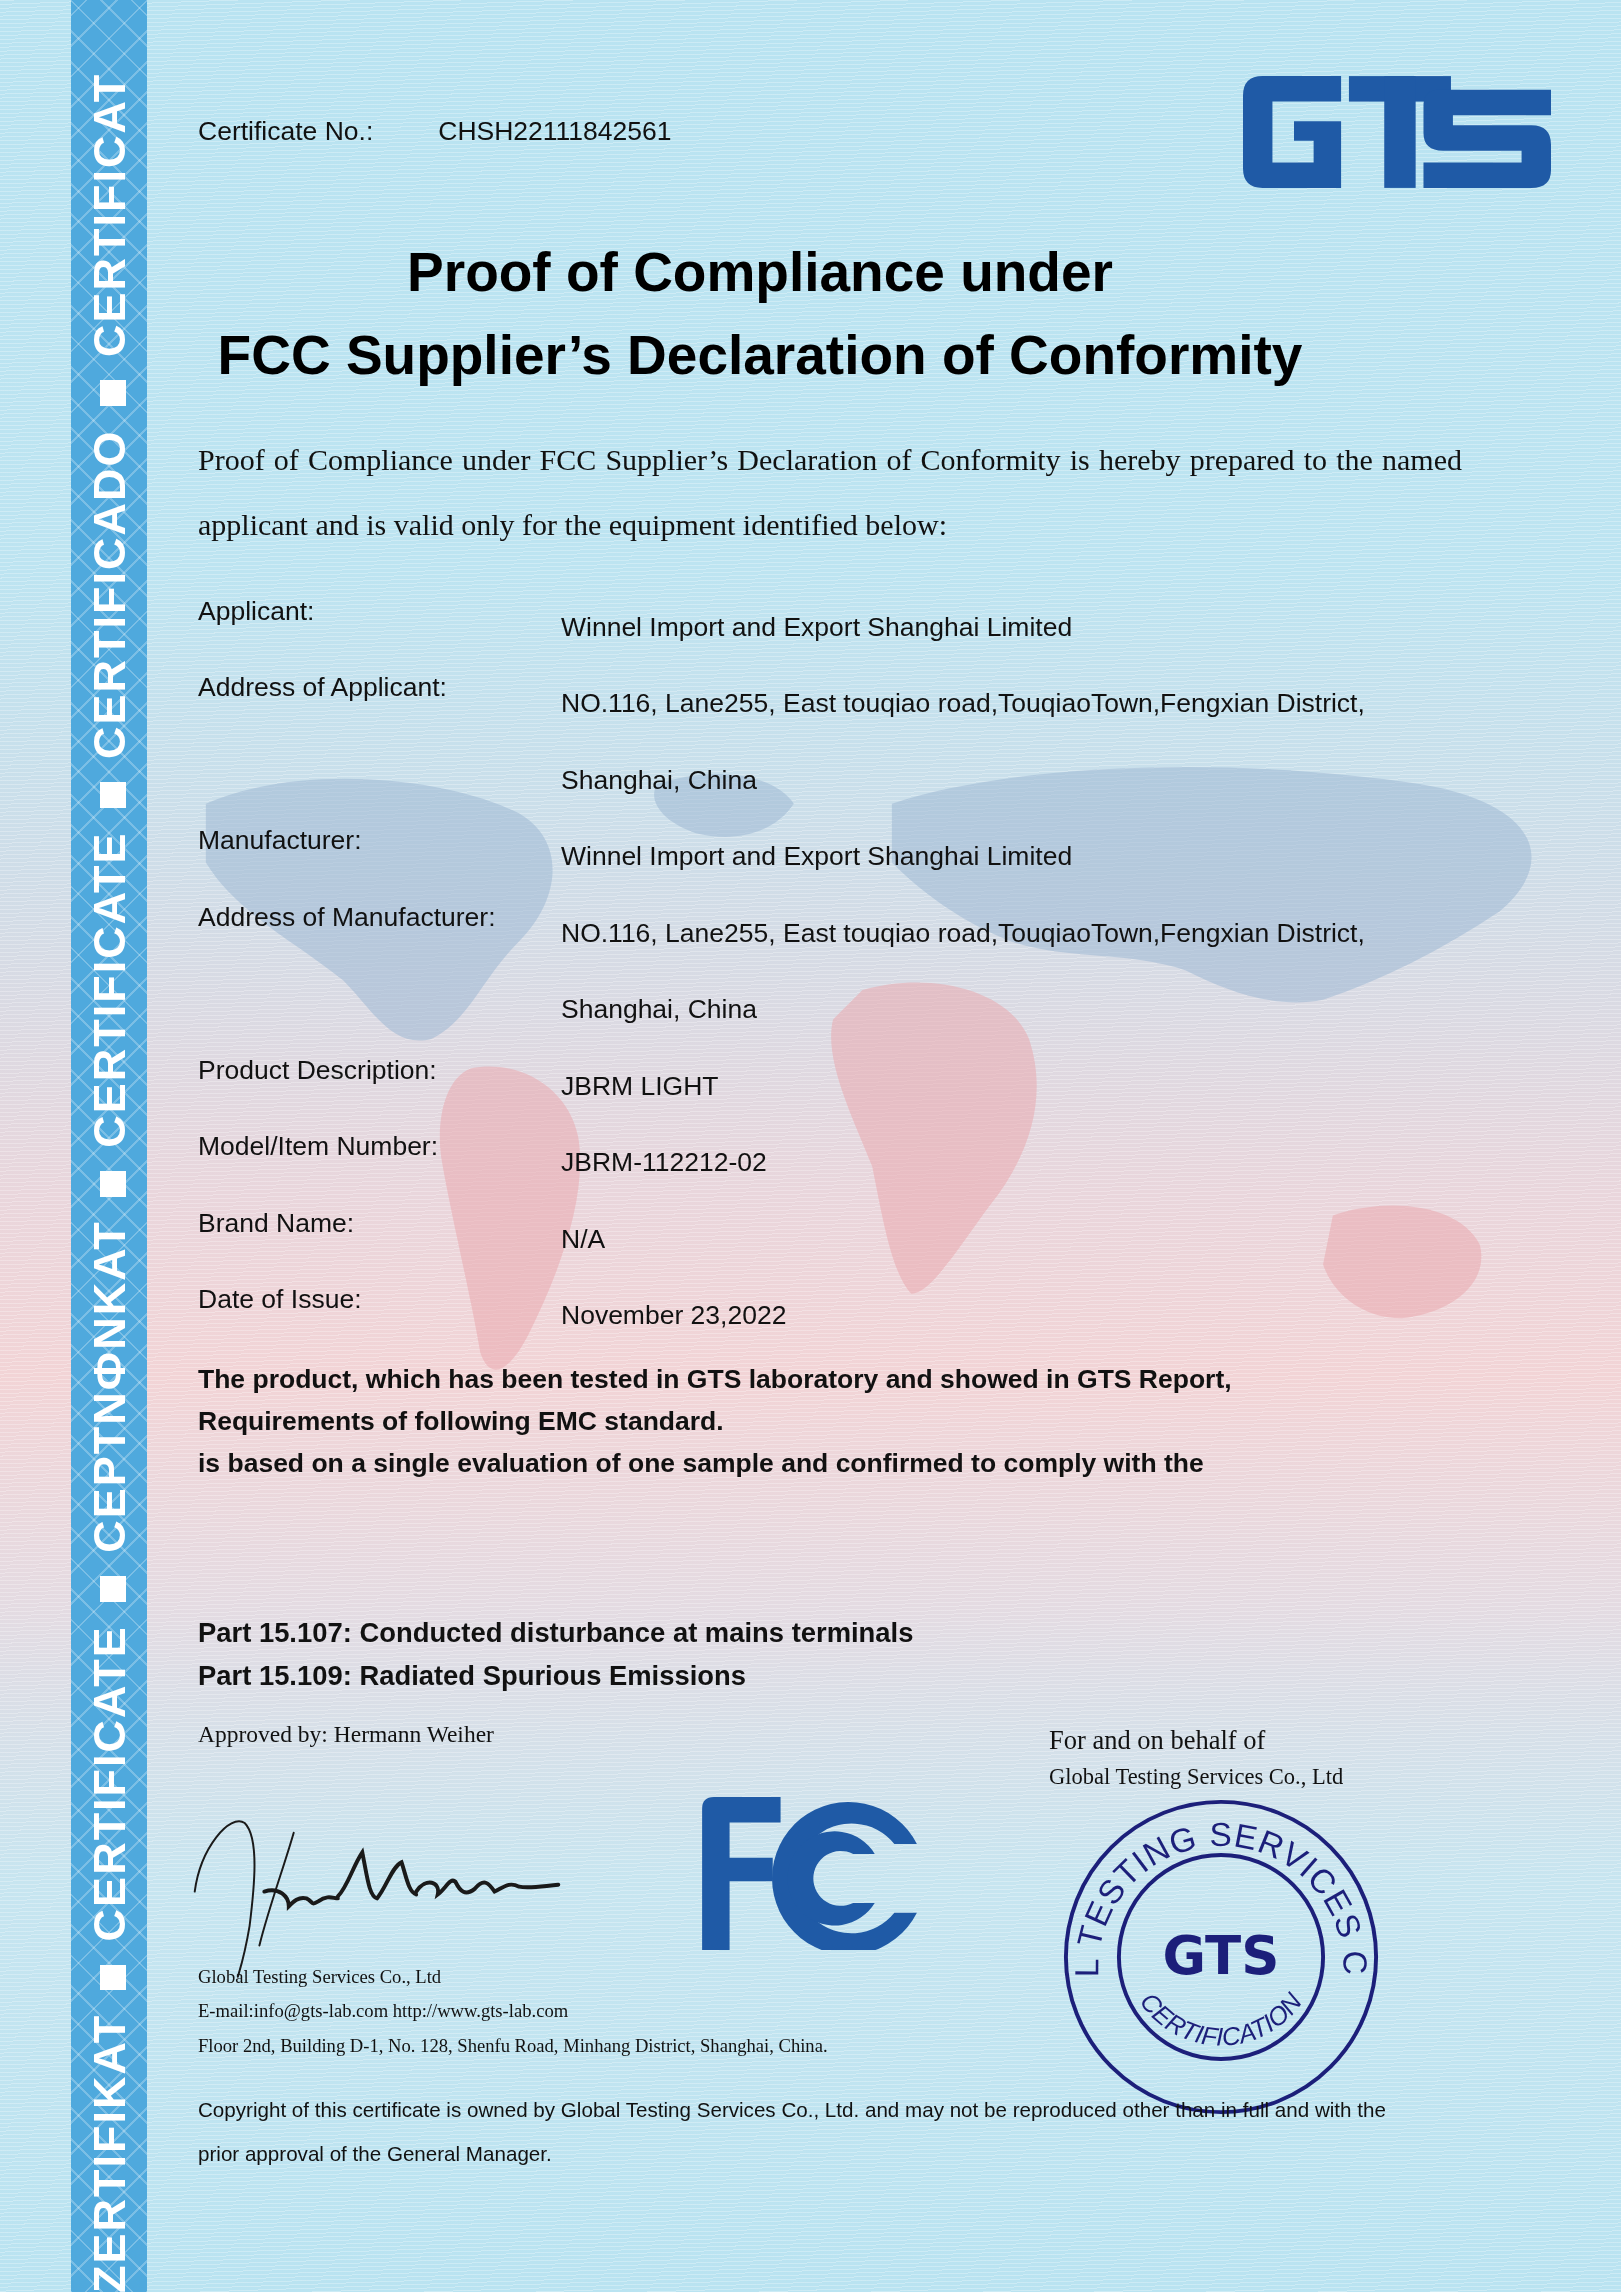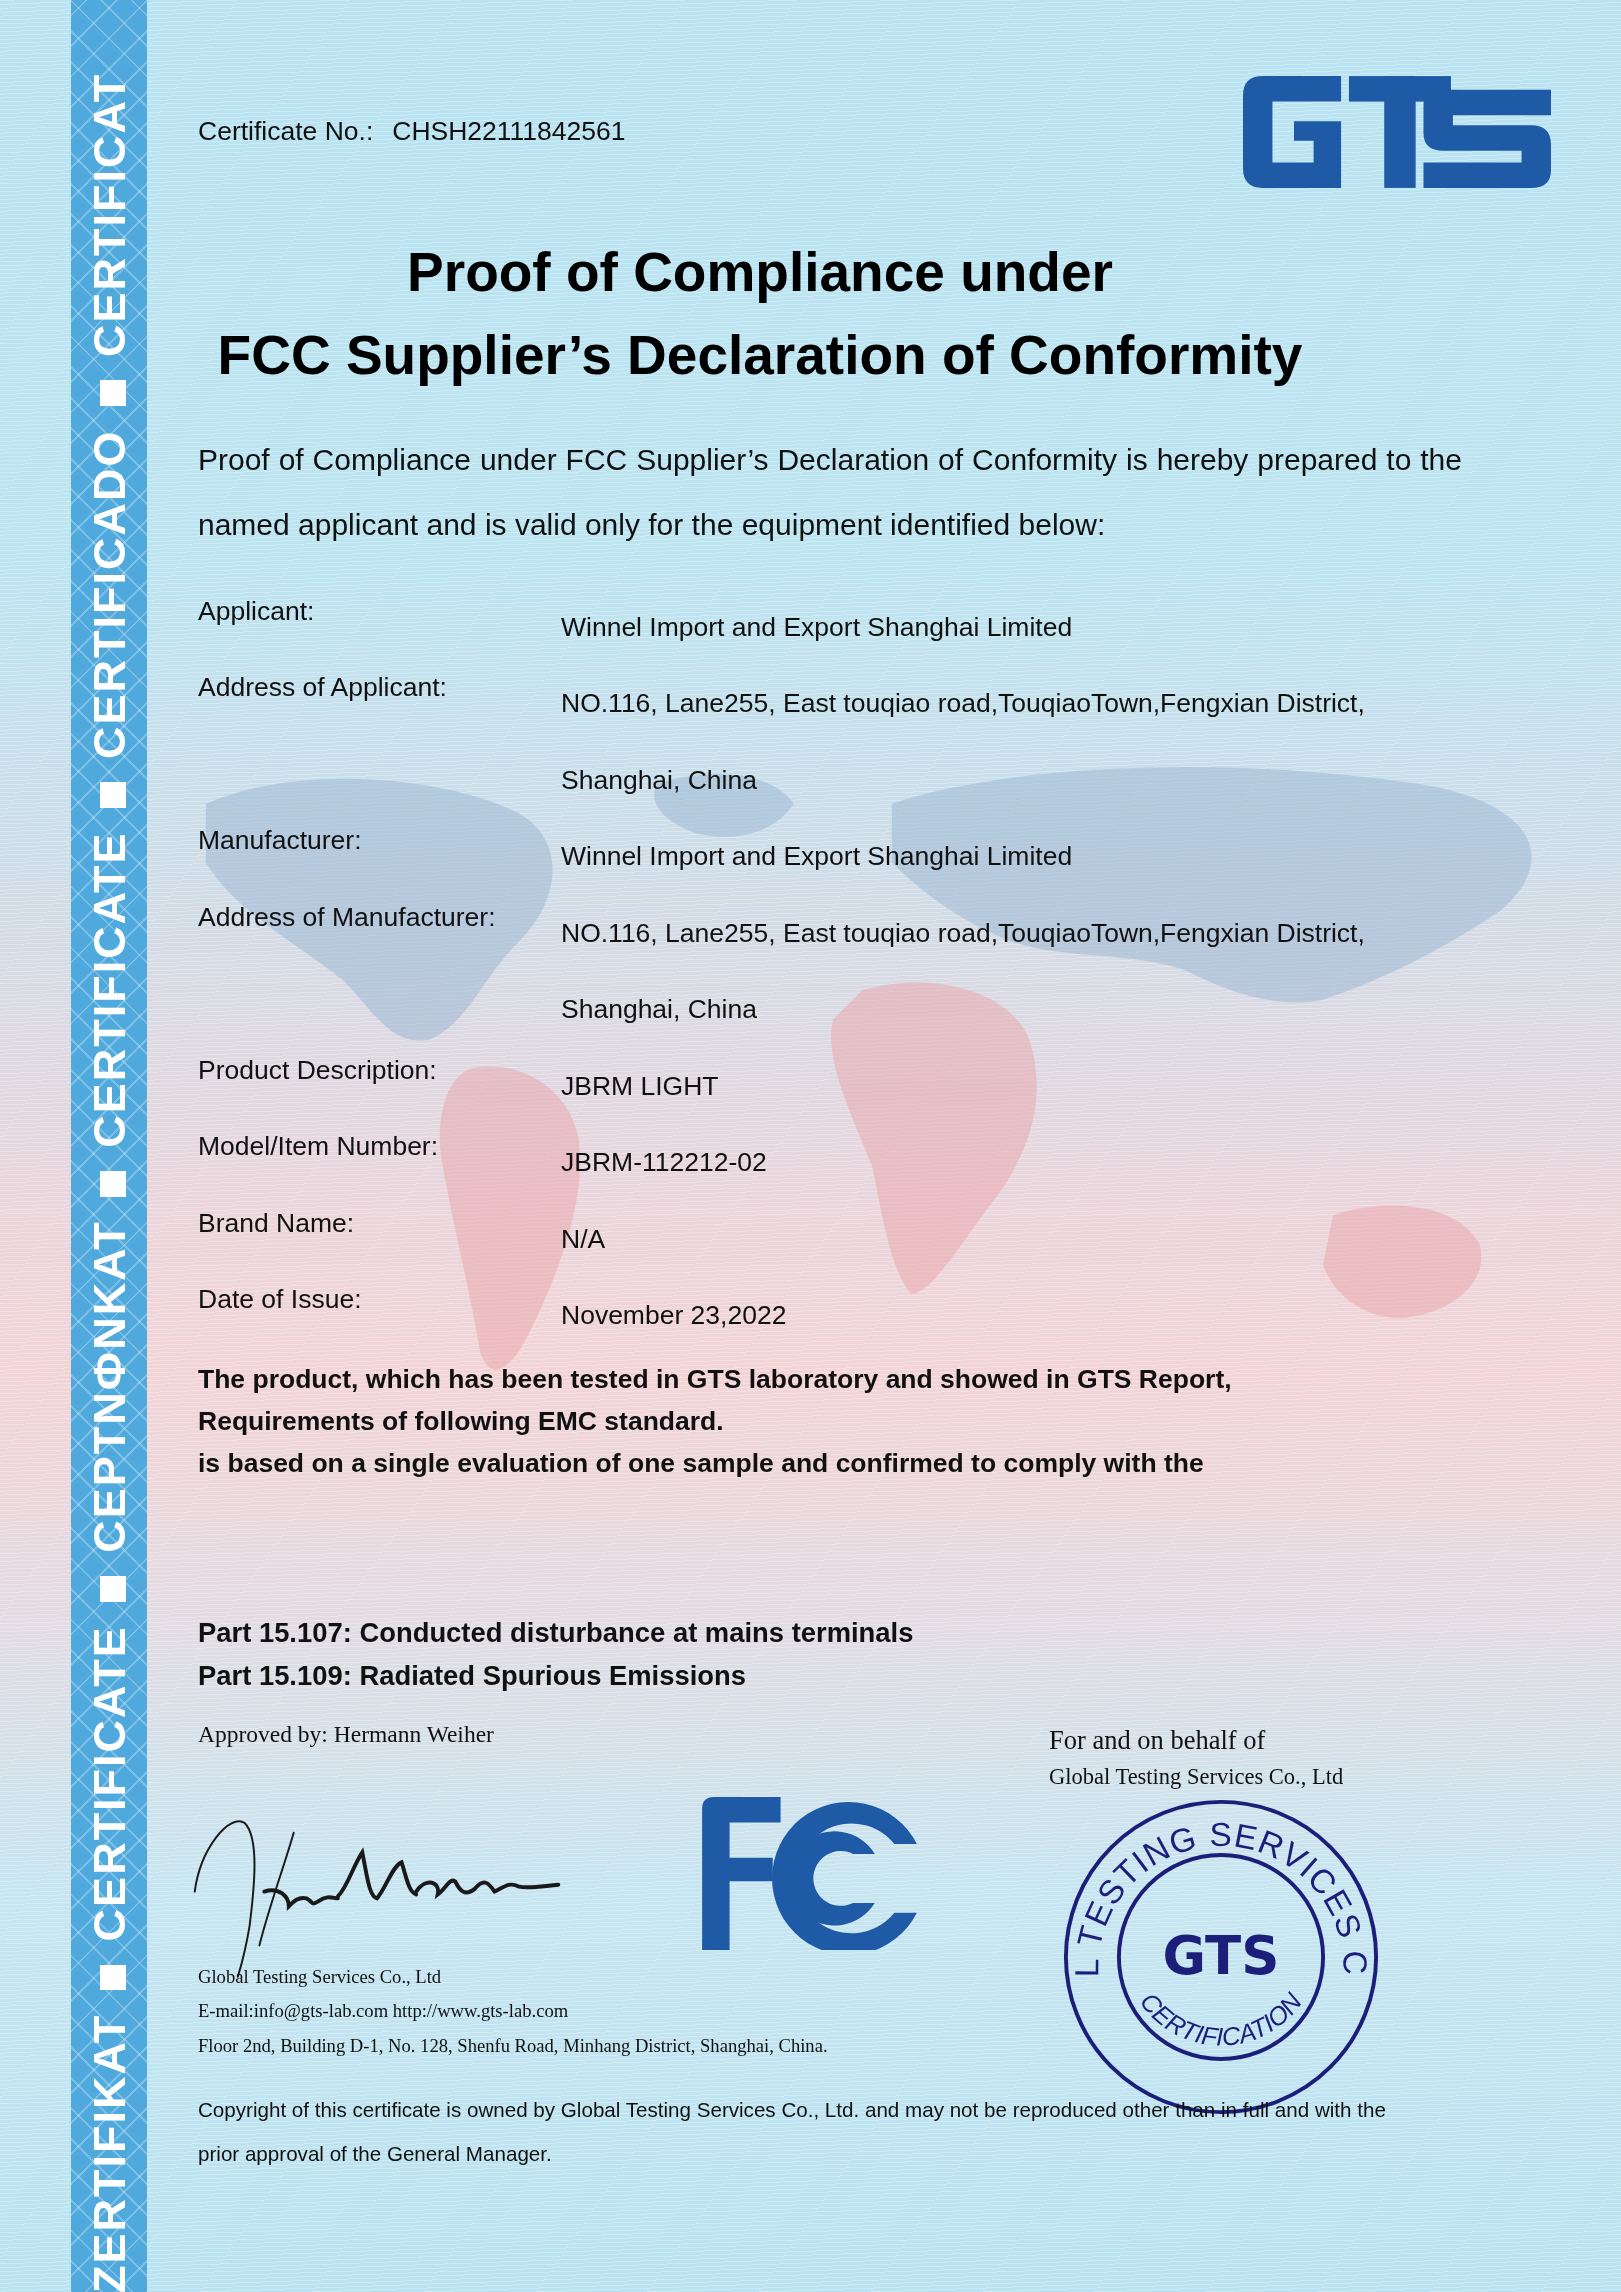--- a/index.html
+++ b/index.html
@@ -9,26 +9,26 @@
   .lines{position:absolute;inset:0;
     background-image:repeating-linear-gradient(178deg,rgba(255,255,255,0.28) 0px,rgba(255,255,255,0.28) 1px,rgba(255,255,255,0) 1px,rgba(255,255,255,0) 3.9px);
     pointer-events:none;}
   .map{position:absolute;left:147px;top:745px;width:1474px;height:686px;pointer-events:none;opacity:.55;}
   .band{position:absolute;left:71px;top:0;width:76px;height:2293px;background:#4fa9dd;
     background-image:repeating-linear-gradient(45deg,rgba(255,255,255,.25) 0 2px,transparent 2px 21.6px),repeating-linear-gradient(-45deg,rgba(255,255,255,.25) 0 2px,transparent 2px 21.6px);}
   .band-text{position:absolute;left:109px;top:2293px;transform-origin:0 0;transform:rotate(-90deg) translate(0,-29px);
     white-space:nowrap;color:#fff;font-weight:bold;font-size:45px;letter-spacing:2px;line-height:59px;}
   .band-text .sq{display:inline-block;width:25.5px;height:25.5px;background:#fff;margin:0 23.5px;vertical-align:middle;}
   .cert-no{position:absolute;left:198px;top:116px;font-size:26.5px;}
-  .cert-no .val{margin-left:19px;}
+  .cert-no .val{margin-left:65px;}
   .logo-gts{position:absolute;left:1243px;top:76px;width:308px;height:112px;}
   .title{position:absolute;left:147px;width:1226px;text-align:center;font-weight:bold;color:#000;}
   .t1{top:240px;font-size:55px;}
   .t2{top:323px;font-size:55px;}
-  .intro{position:absolute;left:198px;top:427px;width:1264px;font-family:Liberation Sans, sans-serif;font-size:30px;line-height:65px;}
+  .intro{position:absolute;left:198px;top:427px;width:1264px;font-family:Liberation Serif, serif;font-size:30px;line-height:65px;}
   .row{position:absolute;left:198px;font-size:26.5px;}
   .row .lbl{position:absolute;left:0;white-space:nowrap;}
   .row .val{position:absolute;left:363px;white-space:nowrap;margin-top:16px;}
   .para{position:absolute;left:198px;width:1250px;font-size:26.5px;line-height:42px;font-weight:bold;}
   .just{text-align:justify;text-align-last:left;}
   .bold{position:absolute;left:198px;font-size:27.4px;font-weight:bold;}
   .serif{font-family:"Liberation Serif",serif;}
   .approved{position:absolute;left:198px;top:1721px;font-size:23.5px;}
   .behalf{position:absolute;left:1049px;top:1725px;font-size:26.5px;}
   .behalf2{position:absolute;left:1049px;top:1764px;font-size:22.5px;}

